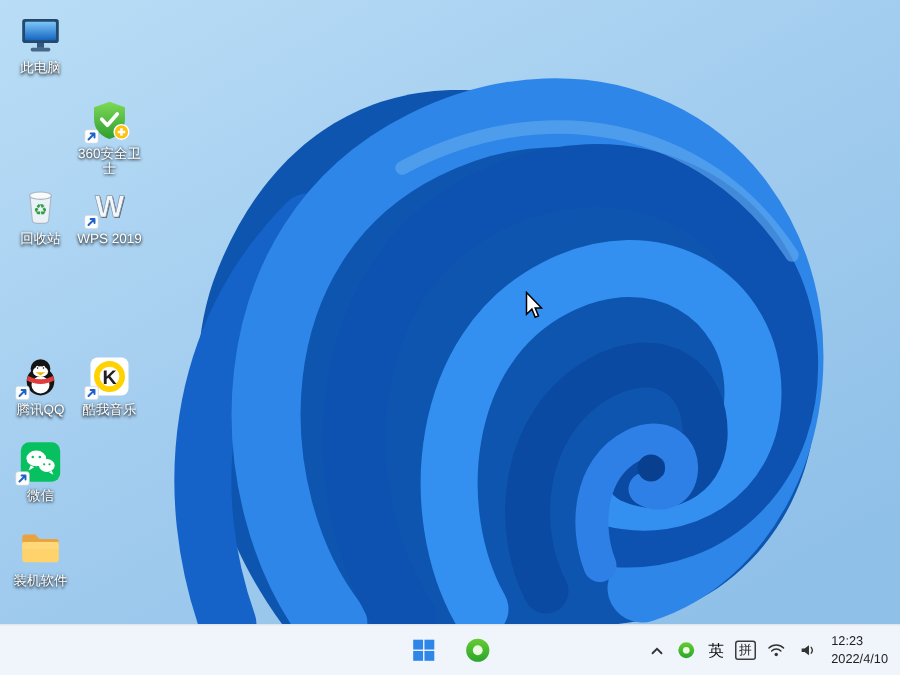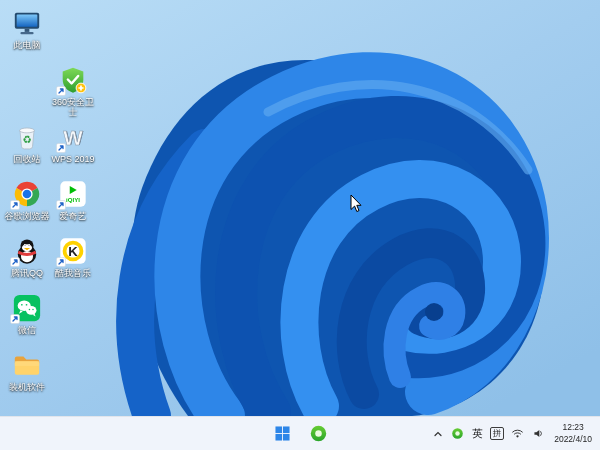--- a/index.html
+++ b/index.html
@@ -26,21 +26,21 @@
   .taskbar { position:absolute; left:0; right:0; bottom:0; height:34px;
              background:rgba(242,246,251,.96); border-top:1px solid rgba(0,0,0,.06);
              display:flex; align-items:center; }
   .tb-center { position:absolute; left:50%; transform:translateX(-50%); display:flex; gap:8px; align-items:center; }
   .tb-btn { width:28px; height:28px; display:flex; align-items:center; justify-content:center;
             background:transparent; border:0; border-radius:4px; padding:0; }
   .tb-right { position:absolute; right:4px; top:0; bottom:0; display:flex; align-items:center; gap:6px; }
   .tray-btn { display:flex; align-items:center; justify-content:center; background:transparent; border:0; padding:0 1px; height:100%; }
   .ime { font-size:10.5px; color:#111; }
   .badge-pin { font-size:8.5px; color:#222; border:1px solid #3c3c3c; border-radius:2px; line-height:1; padding:1.5px 2px; height:auto; }
-  .clock { background:transparent; border:0; text-align:center; font-size:8.5px; color:#1f1f1f; line-height:1.3; padding:0 4px 0 2px; }
+  .clock { background:transparent; border:0; text-align:left; font-size:8.5px; color:#1f1f1f; line-height:1.3; padding:0 4px 0 2px; }
 
   .cursor { position:absolute; left:350px; top:194px; width:12px; height:19px; z-index:50; pointer-events:none; }
   .cursor svg { width:100%; height:100%; display:block; }
 </style>
 </head>
 <body>
 
 <svg width="0" height="0" style="position:absolute" aria-hidden="true">
   <defs>
     <linearGradient id="gScreen" x1="0" y1="0" x2="0" y2="1">
@@ -138,55 +138,21 @@
         <span class="sc">
           <svg viewBox="0 0 10 10">
               <rect x="0.5" y="0.5" width="9" height="9" rx="1.5" fill="#fff" stroke="#c7d0da" stroke-width="0.5"></rect>
               <path d="M3 7 L7 3 M4.4 3 H7 V5.6" stroke="#1e62c8" stroke-width="1.3" fill="none" stroke-linecap="round" stroke-linejoin="round"></path>
             </svg>
         </span>
       </span>
       <span class="lbl">WPS 2019</span>
     </div>
 
-    <div class="dicon c0 r3">
-      <span class="ic">
-        <svg viewBox="0 0 32 32">
-          <path d="M16 16 L4.74 9.5 A13 13 0 0 1 27.26 9.5 Z" fill="#ea4335"></path>
-          <path d="M16 16 L27.26 9.5 A13 13 0 0 1 16 29 Z" fill="#34a853"></path>
-          <path d="M16 16 L16 29 A13 13 0 0 1 4.74 9.5 Z" fill="#fbbc05"></path>
-          <circle cx="16" cy="16" r="6" fill="#fff"></circle>
-          <circle cx="16" cy="16" r="4.6" fill="#1a73e8"></circle>
-        </svg>
-        <span class="sc">
-          <svg viewBox="0 0 10 10">
-              <rect x="0.5" y="0.5" width="9" height="9" rx="1.5" fill="#fff" stroke="#c7d0da" stroke-width="0.5"></rect>
-              <path d="M3 7 L7 3 M4.4 3 H7 V5.6" stroke="#1e62c8" stroke-width="1.3" fill="none" stroke-linecap="round" stroke-linejoin="round"></path>
-            </svg>
-        </span>
-      </span>
-      <span class="lbl">谷歌浏览器</span>
-    </div>
-
-    <div class="dicon c1 r3">
-      <span class="ic">
-        <svg viewBox="0 0 32 32">
-          <rect x="2.5" y="2.5" width="27" height="27" rx="5" fill="#fff"></rect>
-          <path d="M12.5 7.5 l7.5 4.3 -7.5 4.3 z" fill="#00be06"></path>
-          <text x="16" y="24.5" text-anchor="middle" font-size="6.5" font-weight="bold" fill="#00be06" font-family="Liberation Sans, sans-serif">iQIYI</text>
-        </svg>
-        <span class="sc">
-          <svg viewBox="0 0 10 10">
-              <rect x="0.5" y="0.5" width="9" height="9" rx="1.5" fill="#fff" stroke="#c7d0da" stroke-width="0.5"></rect>
-              <path d="M3 7 L7 3 M4.4 3 H7 V5.6" stroke="#1e62c8" stroke-width="1.3" fill="none" stroke-linecap="round" stroke-linejoin="round"></path>
-            </svg>
-        </span>
-      </span>
-      <span class="lbl">爱奇艺</span>
-    </div>
+
 
     <div class="dicon c0 r4">
       <span class="ic">
         <svg viewBox="0 0 32 32">
           <ellipse cx="16" cy="19.5" rx="9.8" ry="10" fill="#141414"></ellipse>
           <ellipse cx="16" cy="10.5" rx="7" ry="6.8" fill="#141414"></ellipse>
           <ellipse cx="16" cy="12.5" rx="5.4" ry="3.8" fill="#ffffff"></ellipse>
           <ellipse cx="16" cy="22" rx="6.4" ry="6" fill="#ffffff"></ellipse>
           <ellipse cx="13.7" cy="9.8" rx="1" ry="1.4" fill="#fff"></ellipse>
           <ellipse cx="18.3" cy="9.8" rx="1" ry="1.4" fill="#fff"></ellipse>

